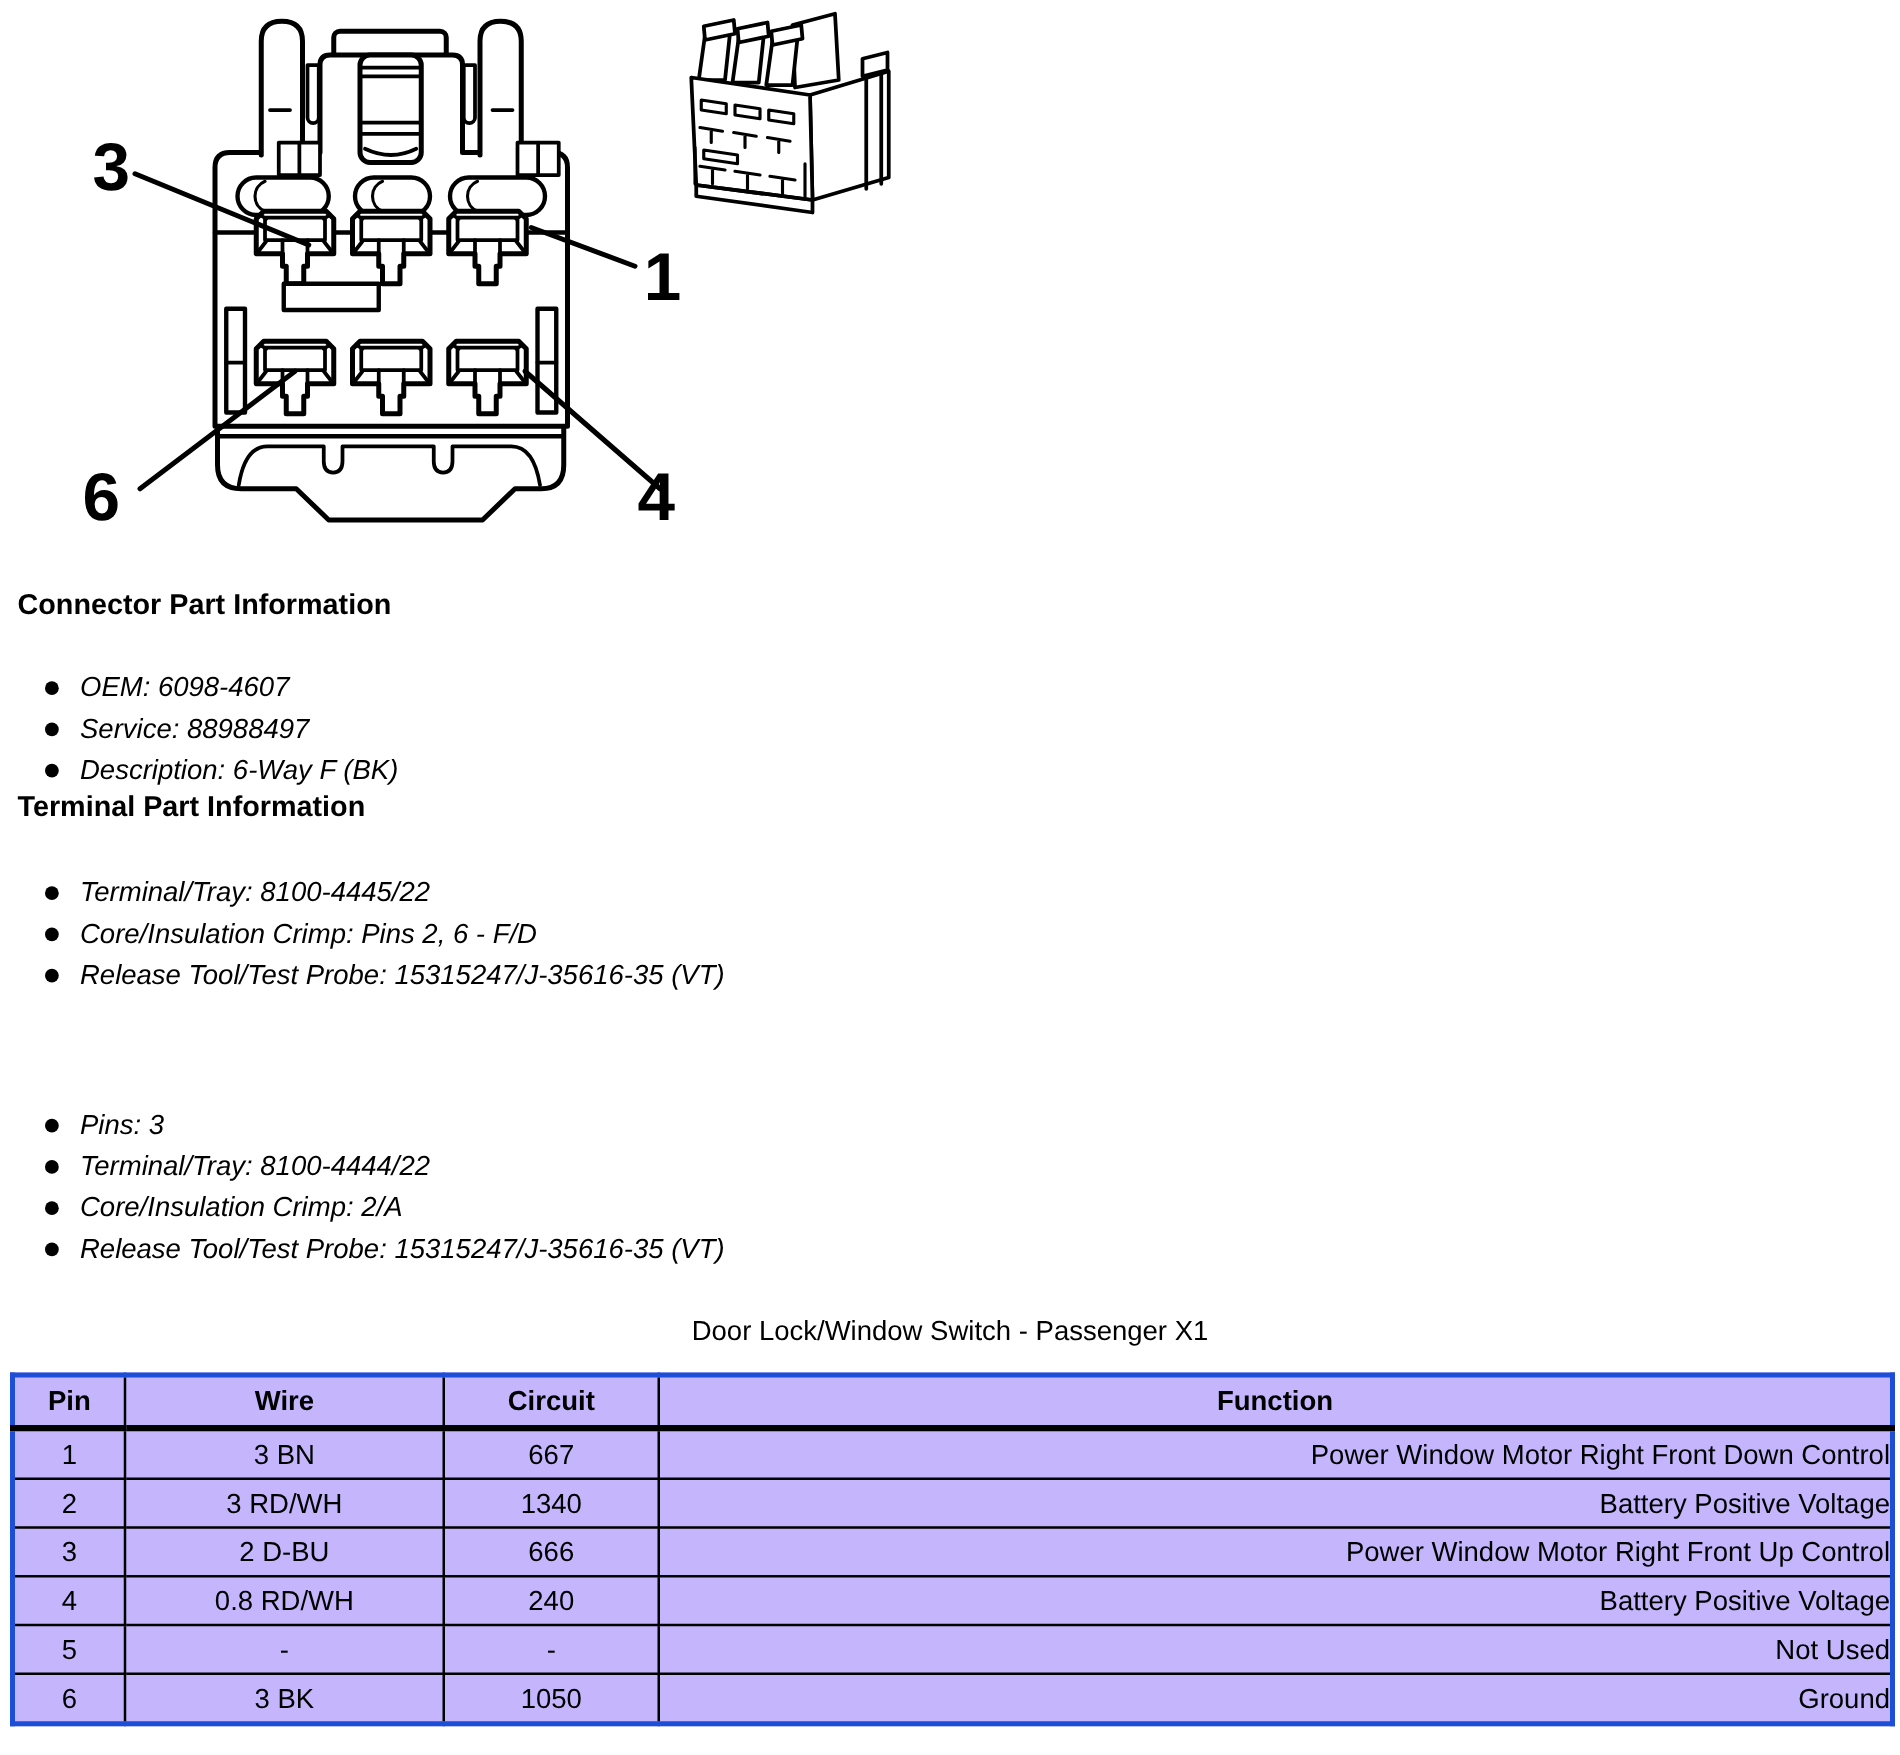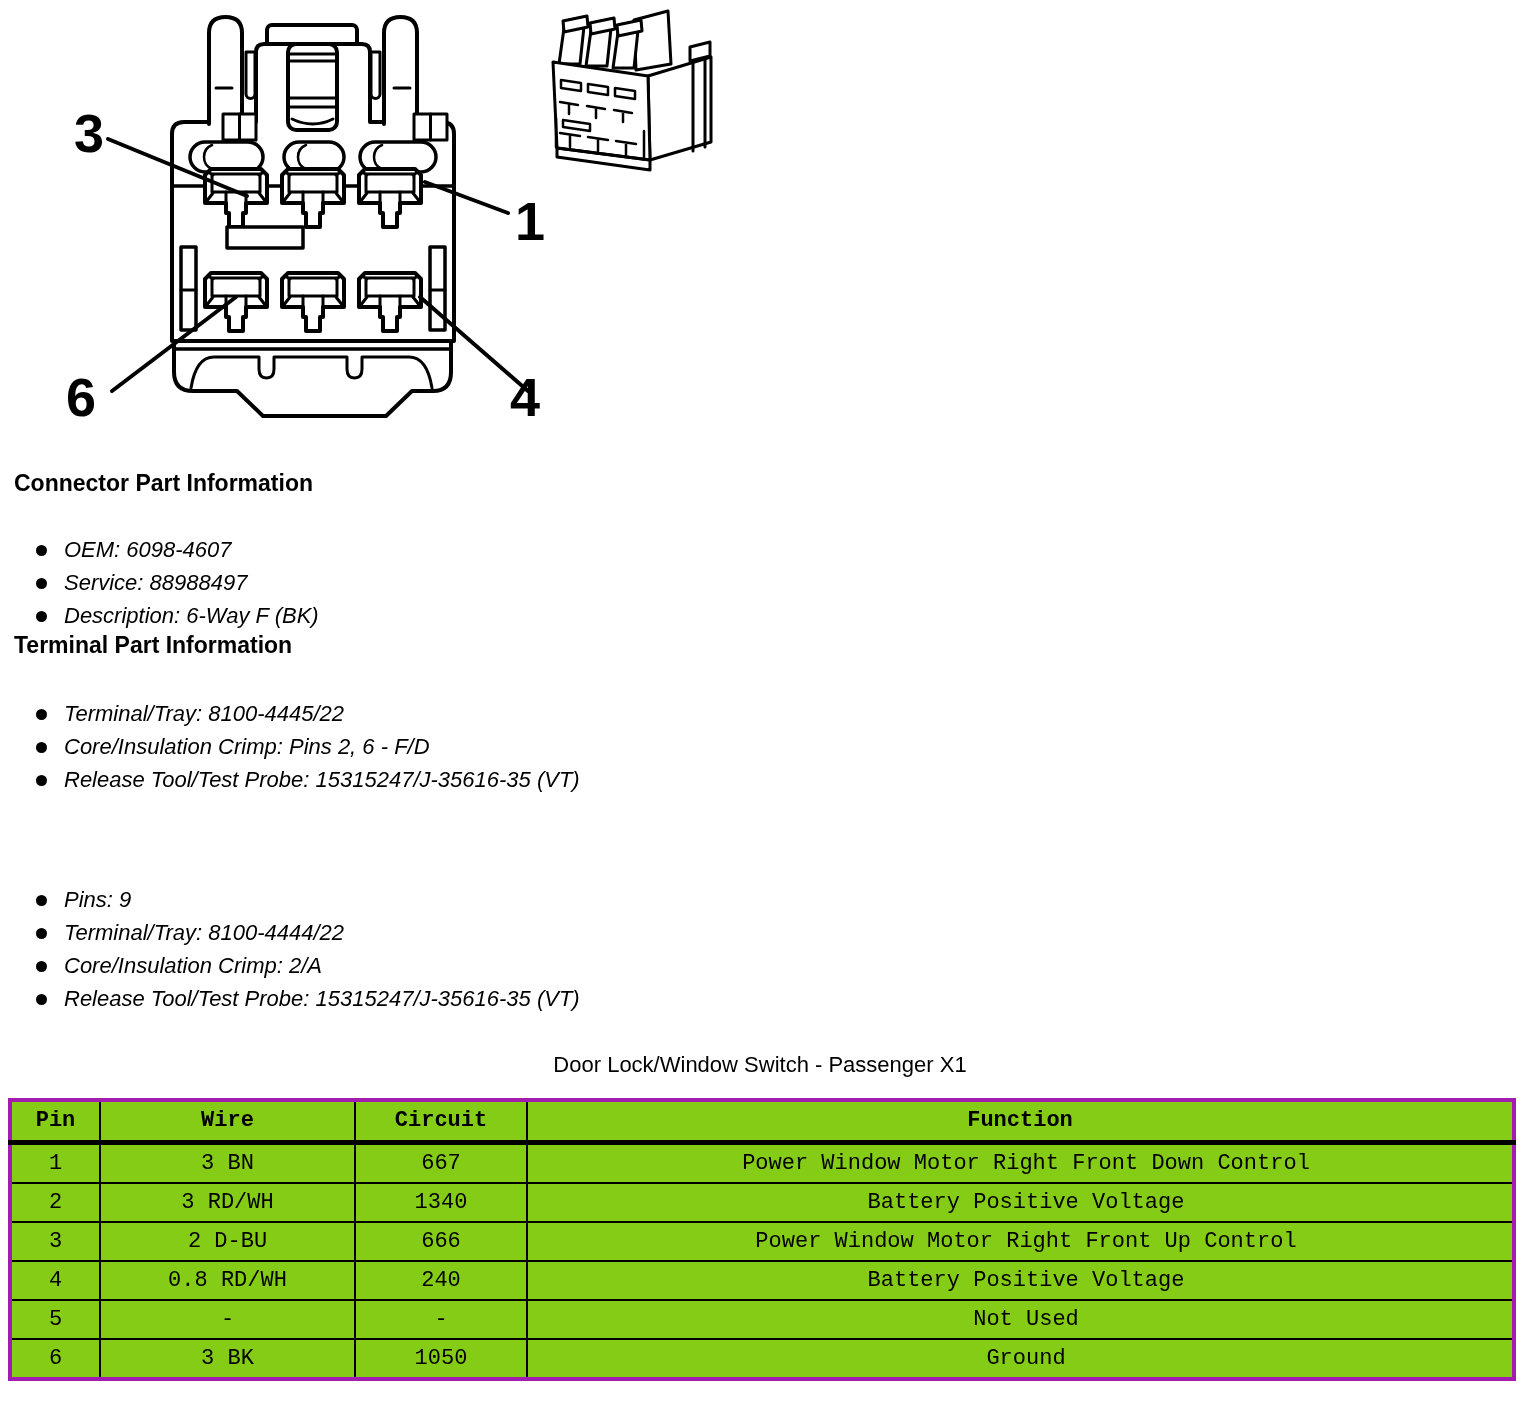--- a/index.html
+++ b/index.html
@@ -28,29 +28,29 @@
     position:absolute; left:22px; top:7px; width:11px; height:11px;
     border-radius:50%; background:#000;
   }
   .tbl-title {
     position:absolute; top:1052px; left:0; width:100%;
     text-align:center; font-size:22px; font-weight:normal; line-height:26px;
   }
   .tbl-wrap { position:absolute; top:1098px; left:8px; }
   table.pinout {
     border-collapse:collapse; table-layout:fixed; width:1504px;
-    border:4px solid #a21caf; background:#84cc16;font-family:Liberation Mono, monospace;
+    border:4px solid #1d4ed8; background:#c4b5fd;
   }
   table.pinout th, table.pinout td {
     border:2px solid #000; font-size:22px; line-height:24px;
     height:37px; padding:0; vertical-align:middle; text-align:center;
     overflow:hidden; white-space:nowrap;
   }
   table.pinout thead th { font-weight:bold; border-bottom:5px solid #000; height:38px; }
-  table.pinout td.c-function { text-align:center; padding-left:12px;margin-left:32px; }
+  table.pinout td.c-function { text-align:right; padding-left:12px;margin-left:32px; }
   svg text.callout {
     font-family:"Liberation Sans", sans-serif; font-size:54px; font-weight:bold;
     fill:#000; stroke:none;
   }
 </style>
 </head>
 <body>
 
 <div class="page">
 
@@ -179,21 +179,21 @@
       <li>
         <span class="dot"></span>
         <span>Release Tool/Test Probe: 15315247/J-35616-35 (VT)</span>
       </li>
     </ul>
 
   <ul class="bullets ul-terminal2">
 
   <li>
         <span class="dot"></span>
-        <span>Pins: 9</span>
+        <span>Pins: 3</span>
       </li>
       <li>
         <span class="dot"></span>
         <span>Terminal/Tray: 8100-4444/22</span>
       </li>
       <li>
         <span class="dot"></span>
         <span>Core/Insulation Crimp: 2/A</span>
       </li>
       <li>

